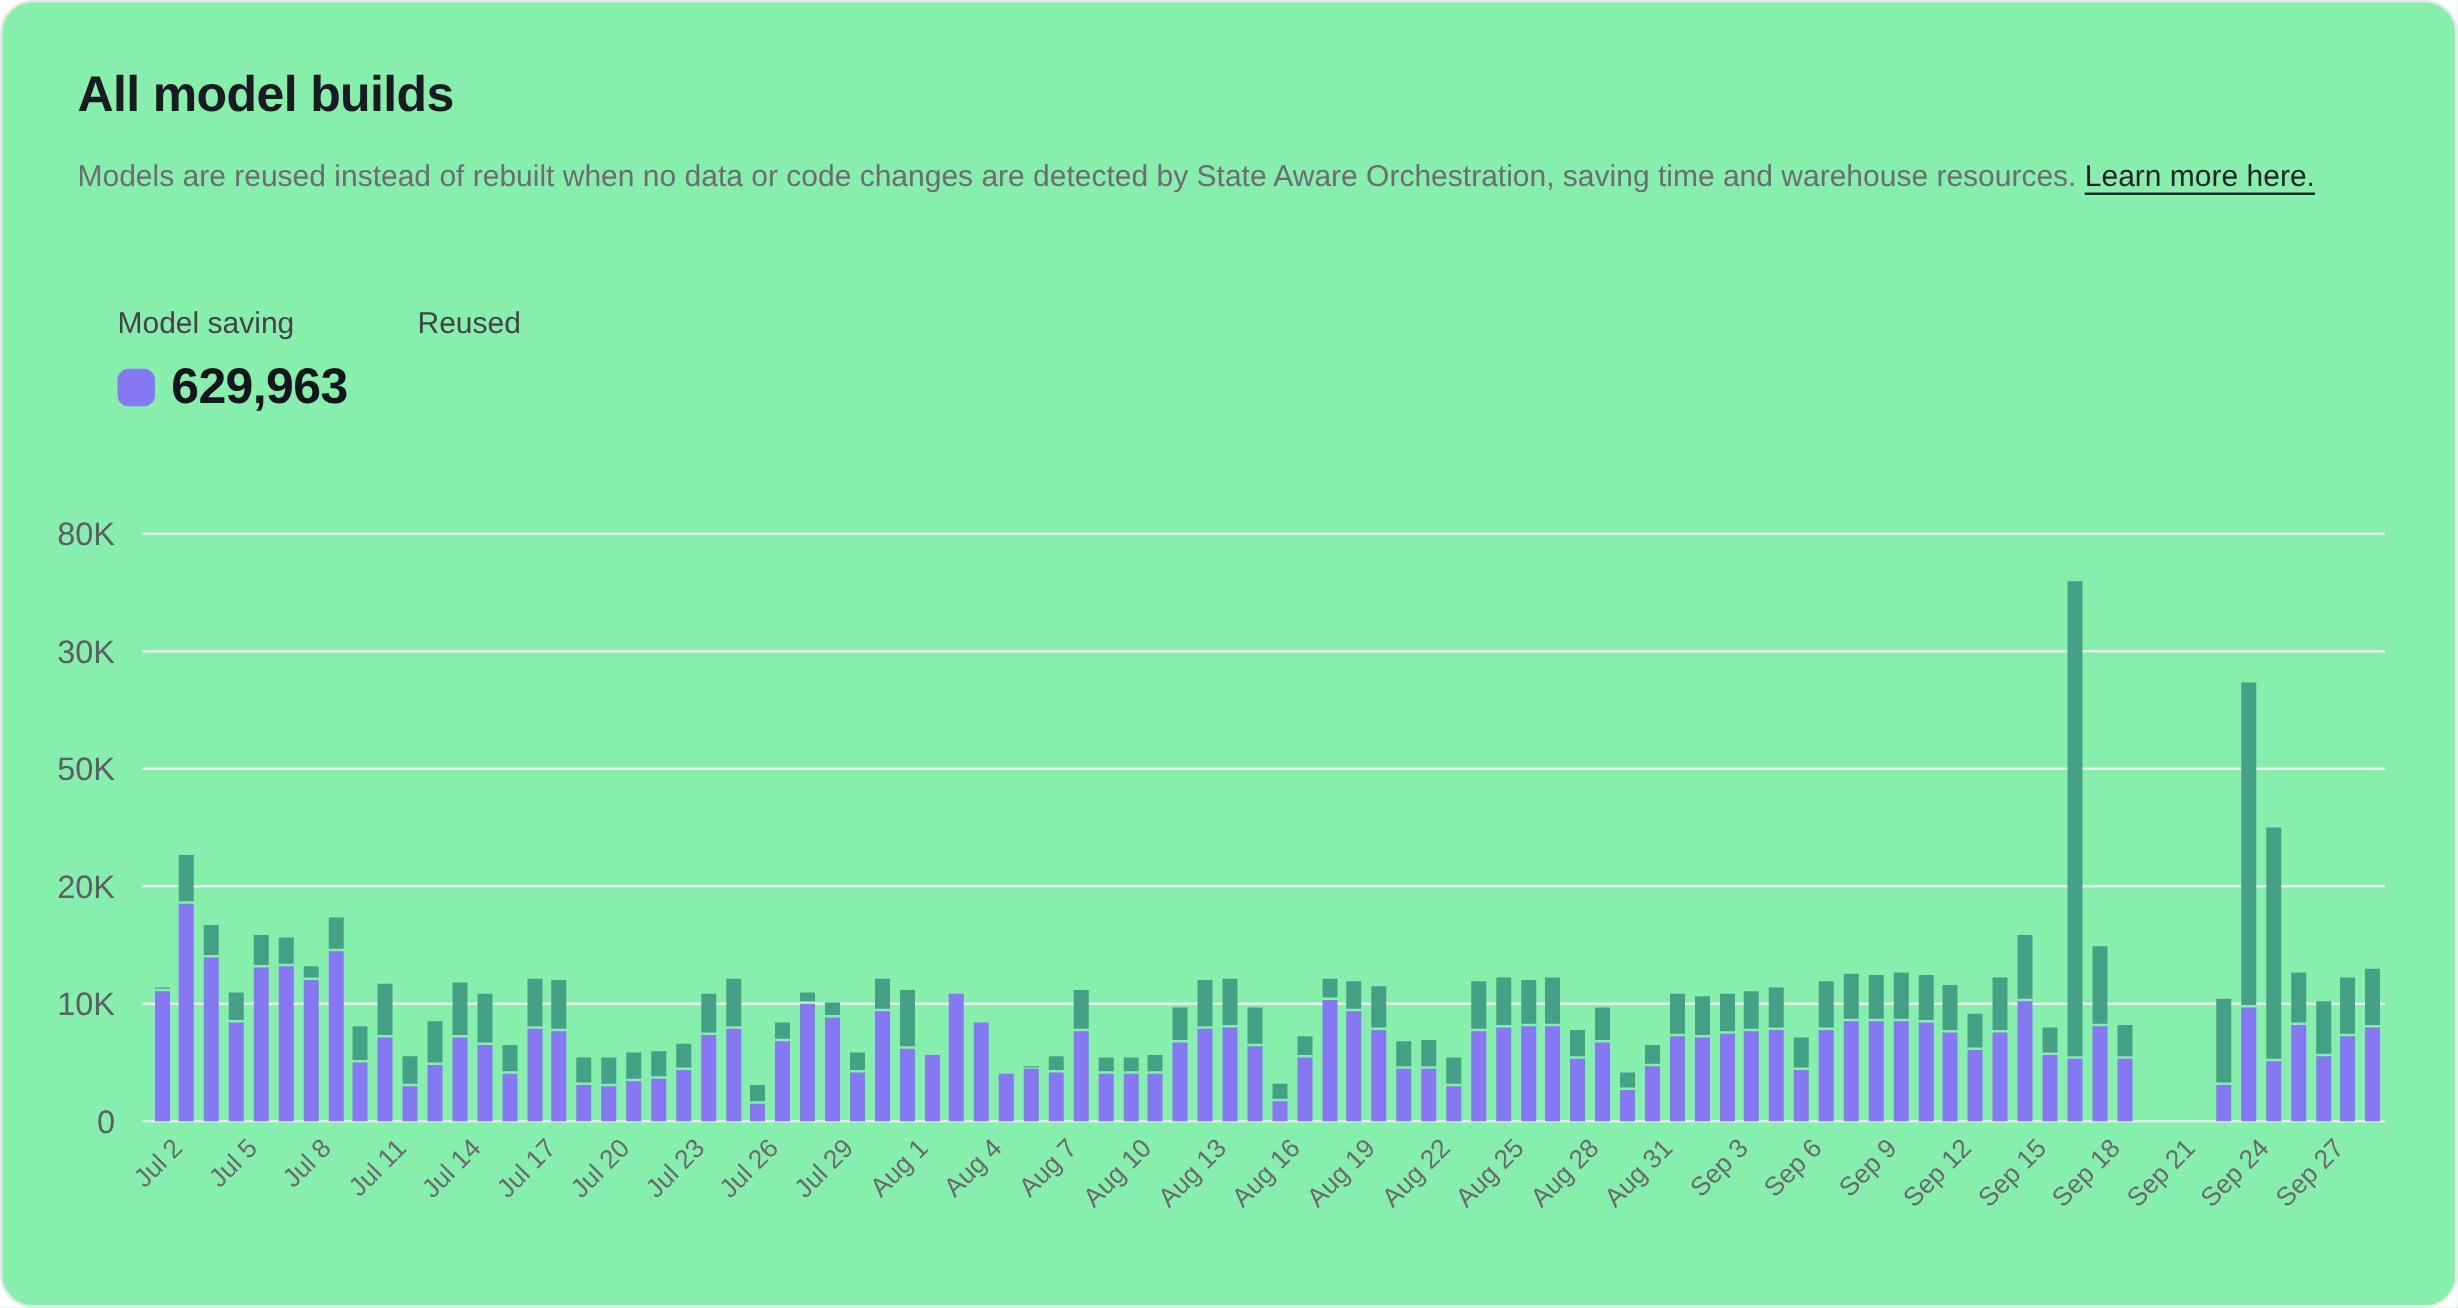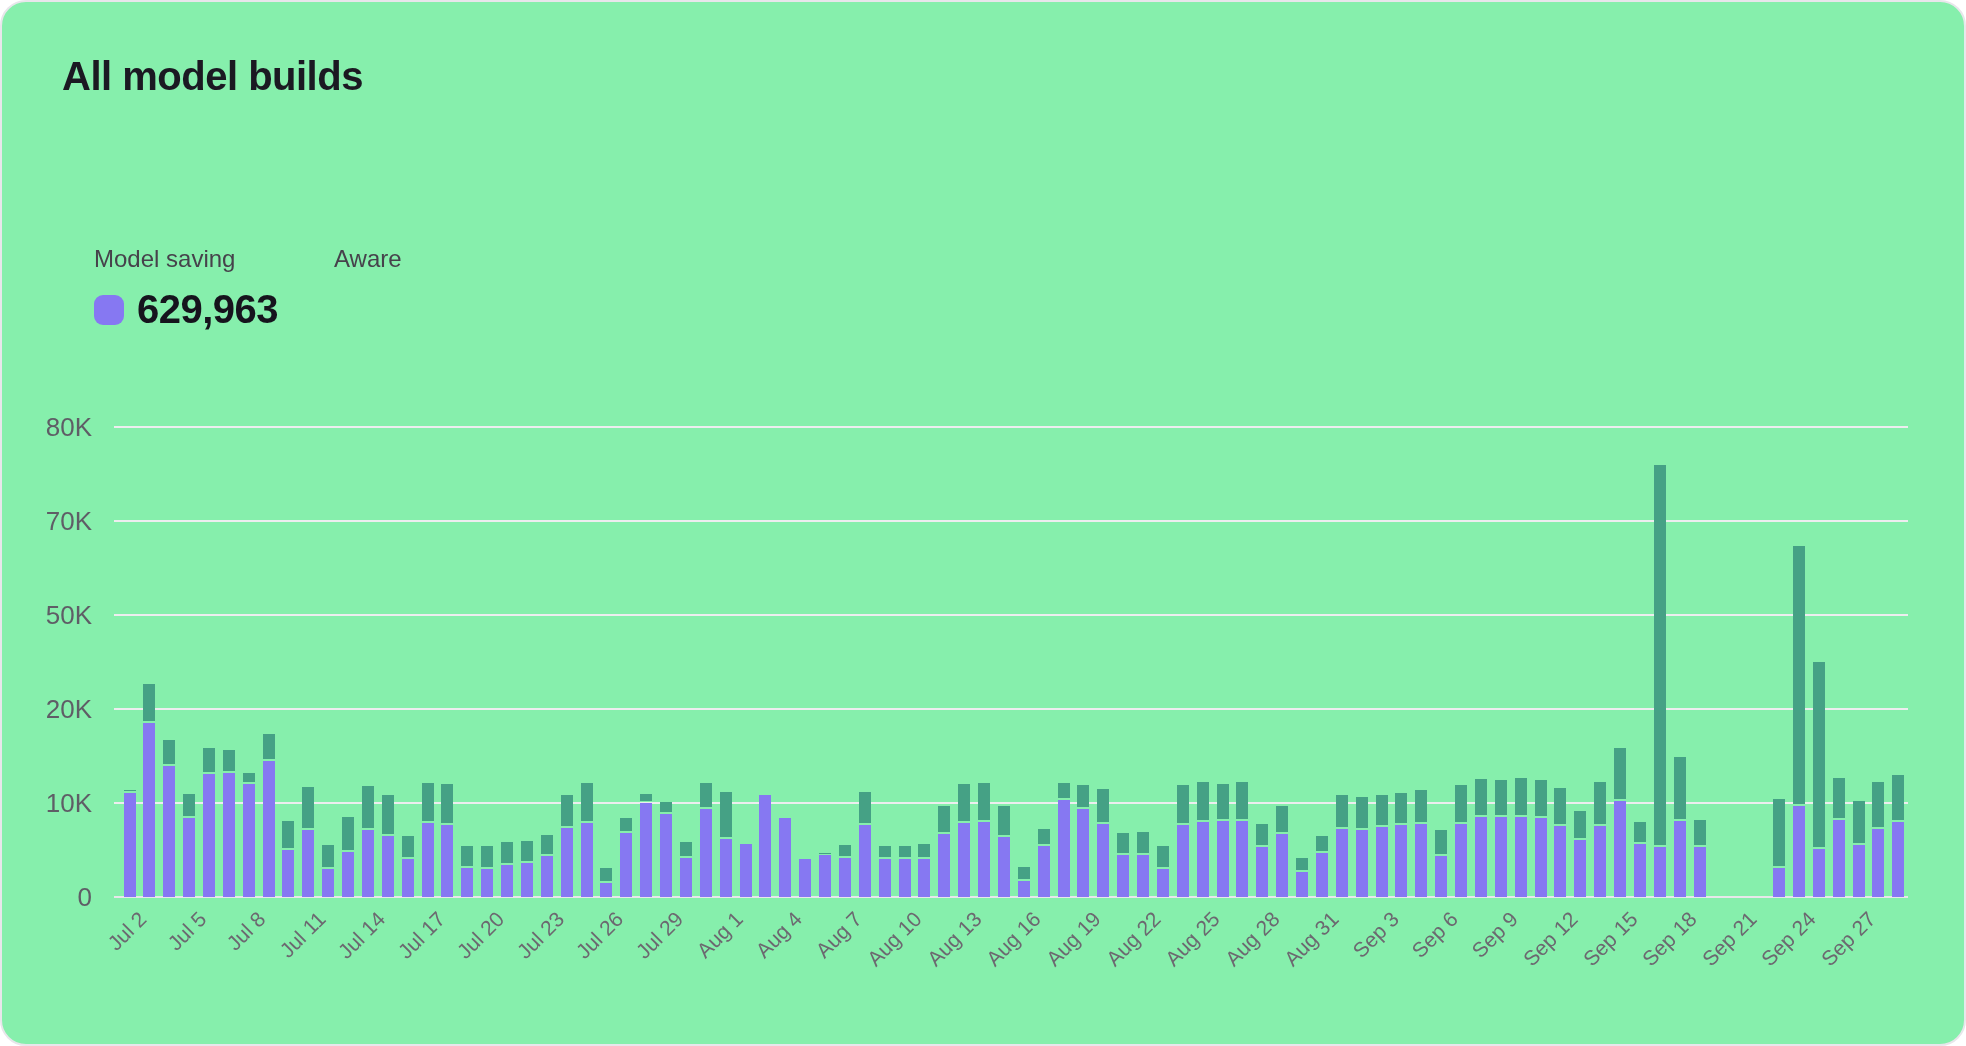--- a/index.html
+++ b/index.html
@@ -34,45 +34,46 @@
   .bar-group{position:absolute;}
   .seg{position:absolute;left:0;width:100%;}
 </style>
 </head>
 <body>
 
 <div class="card">
 
   <div class="title">All model builds</div>
 
+  <div class="subtitle"><span>Models are reused instead of rebuilt when no data or code changes are detected by State Aware Orchestration, saving time and warehouse resources.</span> <a>Learn more here.</a></div>
 
   <div class="legend">
     <div class="legend-item" style="left:92px;">
       <div class="lbl">Model saving</div>
       <div class="val-row">
         <div class="swatch" style="background:#8678F2;"></div>
         <div class="val">629,963</div>
       </div>
     </div>
     <div class="legend-item" style="left:332px;">
-      <div class="lbl">Aware</div>
+      <div class="lbl">Reused</div>
     </div>
   </div>
 
   <div id="chart">
       <div class="gridline zero" style="left: 112px; top: 894px; width: 1794px;"></div>
       <div class="ylab" style="left: 20px; top: 880px;">0</div>
       <div class="gridline" style="left: 112px; top: 800px; width: 1794px;"></div>
       <div class="ylab" style="left: 20px; top: 786px;">10K</div>
       <div class="gridline" style="left: 112px; top: 706px; width: 1794px;"></div>
       <div class="ylab" style="left: 20px; top: 692px;">20K</div>
       <div class="gridline" style="left: 112px; top: 612px; width: 1794px;"></div>
       <div class="ylab" style="left: 20px; top: 598px;">50K</div>
       <div class="gridline" style="left: 112px; top: 518px; width: 1794px;"></div>
-      <div class="ylab" style="left: 20px; top: 504px;">70K</div>
+      <div class="ylab" style="left: 20px; top: 504px;">30K</div>
       <div class="gridline" style="left: 112px; top: 424px; width: 1794px;"></div>
       <div class="ylab" style="left: 20px; top: 410px;">80K</div>
       <div class="bar-group" style="left: 121.5px; top: 787.84px; width: 12px; height: 107.16px;">
         <div class="seg" style="bottom: 0px; height: 104.34px; background: rgb(134, 120, 242);"></div>
         <div class="seg" style="top: 0px; height: 1px; background: rgb(69, 161, 133);"></div>
       </div>
       <div class="bar-group" style="left: 141.374px; top: 681.62px; width: 12px; height: 213.38px;">
         <div class="seg" style="bottom: 0px; height: 173.9px; background: rgb(134, 120, 242);"></div>
         <div class="seg" style="top: 0px; height: 37.48px; background: rgb(69, 161, 133);"></div>
       </div>

